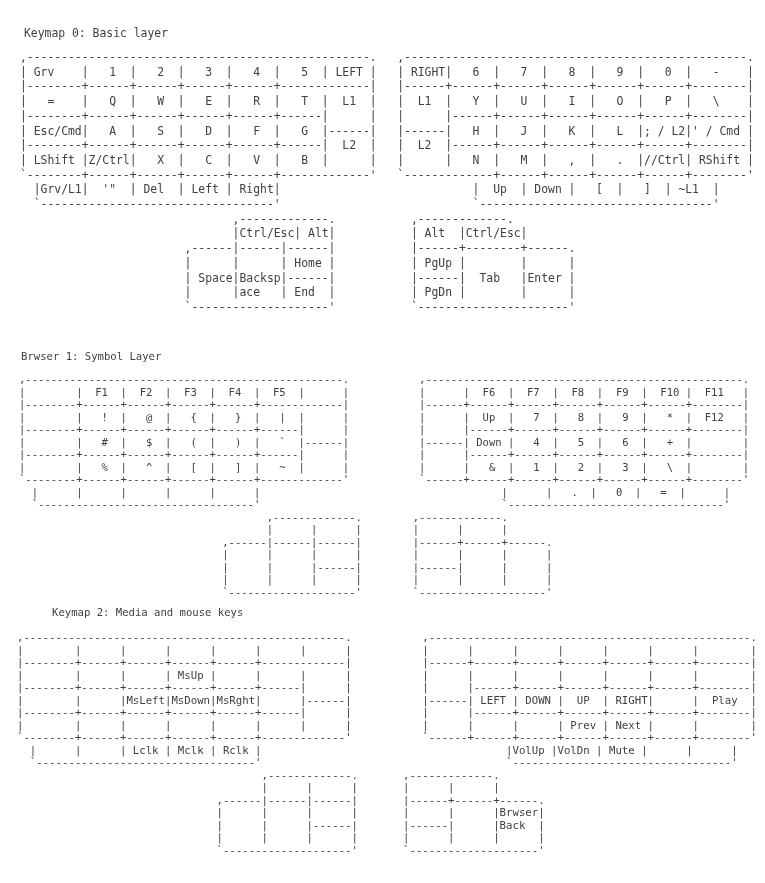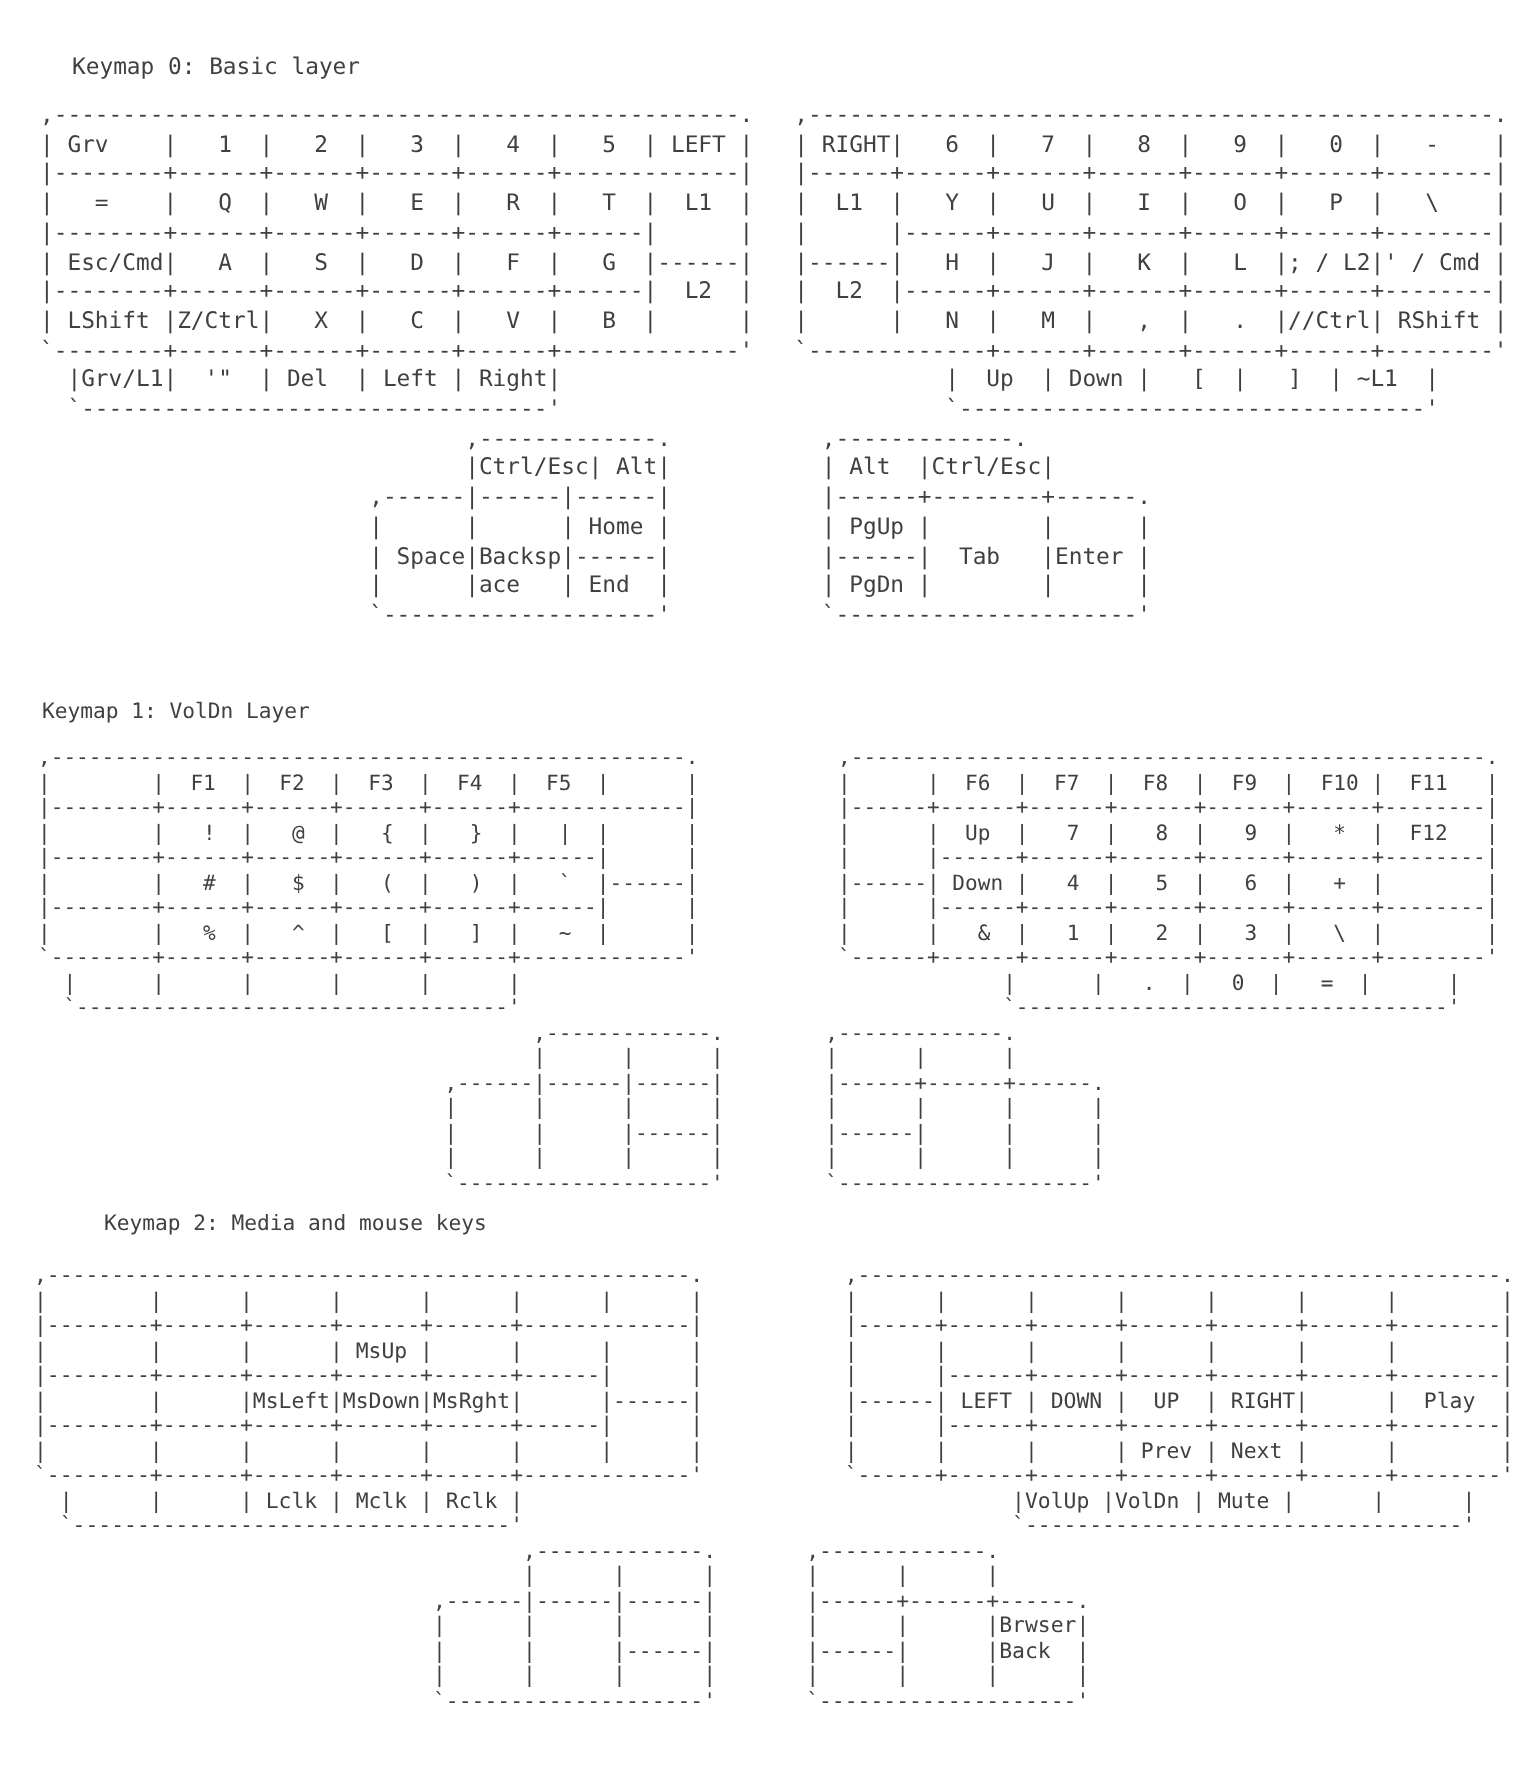--- a/index.html
+++ b/index.html
@@ -19,21 +19,21 @@
   }
   .km-art {
     position: absolute;
     margin: 0;
     white-space: pre;
     font-family: "DejaVu Sans Mono", "Liberation Mono", monospace;
     color: #3e4144;
     letter-spacing: 0;
   }
   
-  .t0 { left: 36px; top: 26px;  font-size: 11.4px; line-height: 14px; }
+  .t0 { left: 24px; top: 26px;  font-size: 11.4px; line-height: 14px; }
   .a0 { left: 20px; top: 50px;  font-size: 11.4px; line-height: 14.7px; }
   
   .t1 { left: 21px; top: 350px; font-size: 10.6px; line-height: 13px; }
   .a1 { left: 19px; top: 373px; font-size: 10.55px; line-height: 12.5px; }
   
   .t2 { left: 20px; top: 606px; font-size: 10.6px; line-height: 13px; margin-left: 32px; }
   .a2 { left: 17px; top: 632px; font-size: 10.7px;  line-height: 12.5px; }
 </style>
 </head>
 <body style="background: rgb(255, 255, 255);">
@@ -56,21 +56,21 @@
                                ,-------------.           ,-------------.
                                |Ctrl/Esc| Alt|           | Alt  |Ctrl/Esc|
                         ,------|------|------|           |------+--------+------.
                         |      |      | Home |           | PgUp |        |      |
                         | Space|Backsp|------|           |------|  Tab   |Enter |
                         |      |ace   | End  |           | PgDn |        |      |
                         `--------------------'           `----------------------'</pre>
   </section>
 
   <section>
-    <div class="km-title t1" style="color: rgb(62, 65, 68);">Keymap 1: VolDn Layer</div>
+    <div class="km-title t1" style="color: rgb(62, 65, 68);">Brwser 1: Symbol Layer</div>
     <pre class="km-art a1" style="color: rgb(62, 65, 68);">,--------------------------------------------------.           ,--------------------------------------------------.
 |        |  F1  |  F2  |  F3  |  F4  |  F5  |      |           |      |  F6  |  F7  |  F8  |  F9  |  F10 |  F11   |
 |--------+------+------+------+------+-------------|           |------+------+------+------+------+------+--------|
 |        |   !  |   @  |   {  |   }  |   |  |      |           |      |  Up  |   7  |   8  |   9  |   *  |  F12   |
 |--------+------+------+------+------+------|      |           |      |------+------+------+------+------+--------|
 |        |   #  |   $  |   (  |   )  |   `  |------|           |------| Down |   4  |   5  |   6  |   +  |        |
 |--------+------+------+------+------+------|      |           |      |------+------+------+------+------+--------|
 |        |   %  |   ^  |   [  |   ]  |   ~  |      |           |      |   &amp;  |   1  |   2  |   3  |   \  |        |
 `--------+------+------+------+------+-------------'           `------+------+------+------+------+------+--------'
   |      |      |      |      |      |                                      |      |   .  |   0  |   =  |      |

